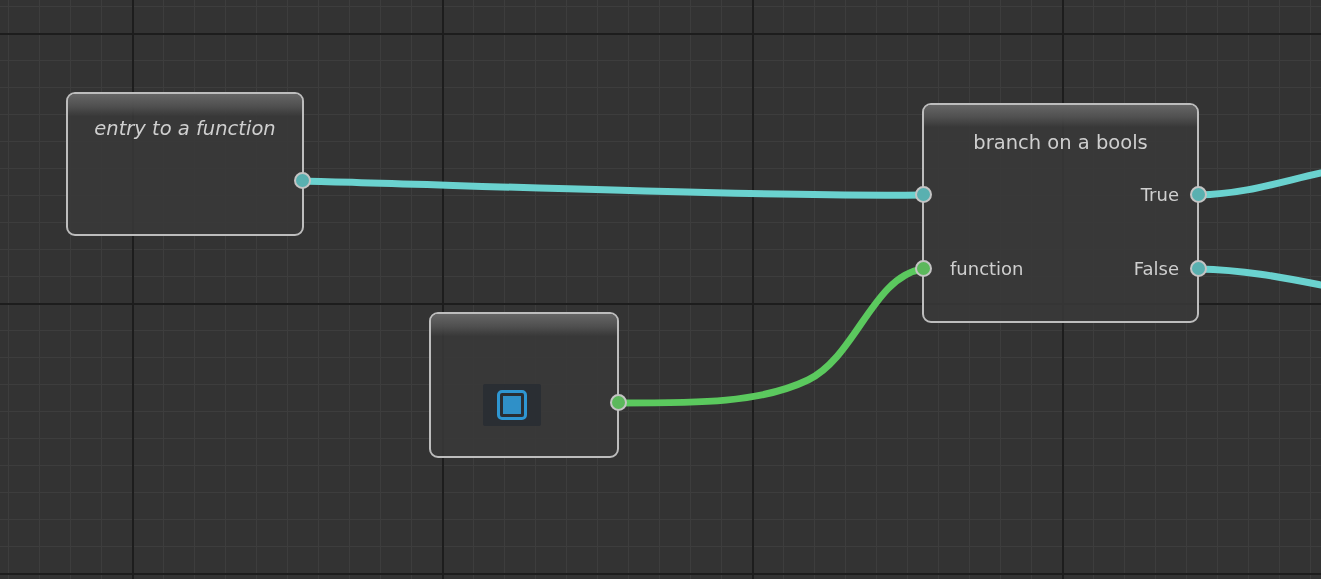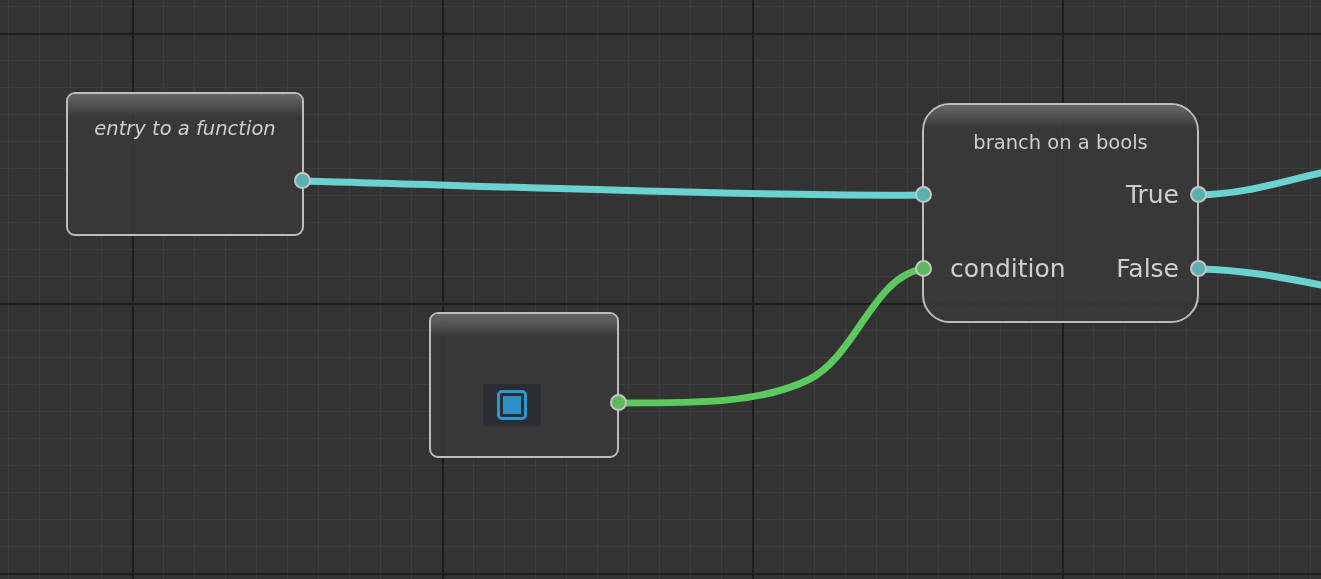--- a/index.html
+++ b/index.html
@@ -84,21 +84,21 @@
     border-radius: 50%;
     border: 2px solid #c4c4c4;
     z-index: 6;
   }
   .port.exec  { background: #59b0b0; }
   .port.bool  { background: #5cb85c; }
 
   .port-label {
     position: absolute;
     color: #cfcfcf;
-    font-size: 25px;
+    font-size: 18px;
     line-height: 20px;
     white-space: nowrap;
     z-index: 4;
   }
   .port-label.left  { text-align: left; }
   .port-label.right { text-align: right; }
 
   
   .widget-panel {
     position: absolute;
@@ -144,29 +144,29 @@
   <div class="node" style="left:429px; top:312px; width:190px; height:146px;">
     <div class="node-header"></div>
     <div class="widget-panel" style="left:52px; top:70px; width:58px; height:42px;">
       <div class="checkbox" style="left:14px; top:6px;">
         <div class="check-fill"></div>
       </div>
     </div>
   </div>
   <div class="port bool" style="left:610px; top:394px;"></div>
 
-  <div class="node" style="left:922px; top:103px; width:277px; height:220px;border-radius:28px;">
+  <div class="node" style="left:922px; top:103px; width:277px; height:220px;">
     <div class="node-header"></div>
     <div class="node-title" style="top:27px;">branch on a bools</div>
   </div>
 
   <div class="port exec" style="left:915px; top:186px;"></div>
 
   <div class="port bool" style="left:915px; top:260px;"></div>
-  <div class="port-label left" style="left:950px; top:259px;">condition</div>
+  <div class="port-label left" style="left:950px; top:259px;">function</div>
 
   <div class="port exec" style="left:1190px; top:186px;"></div>
   <div class="port-label right" style="right:142px; top:185px;">True</div>
 
   <div class="port exec" style="left:1190px; top:260px;"></div>
   <div class="port-label right" style="right:142px; top:259px;margin-left:6px;">False</div>
 
 </div>
 
 </body></html>

